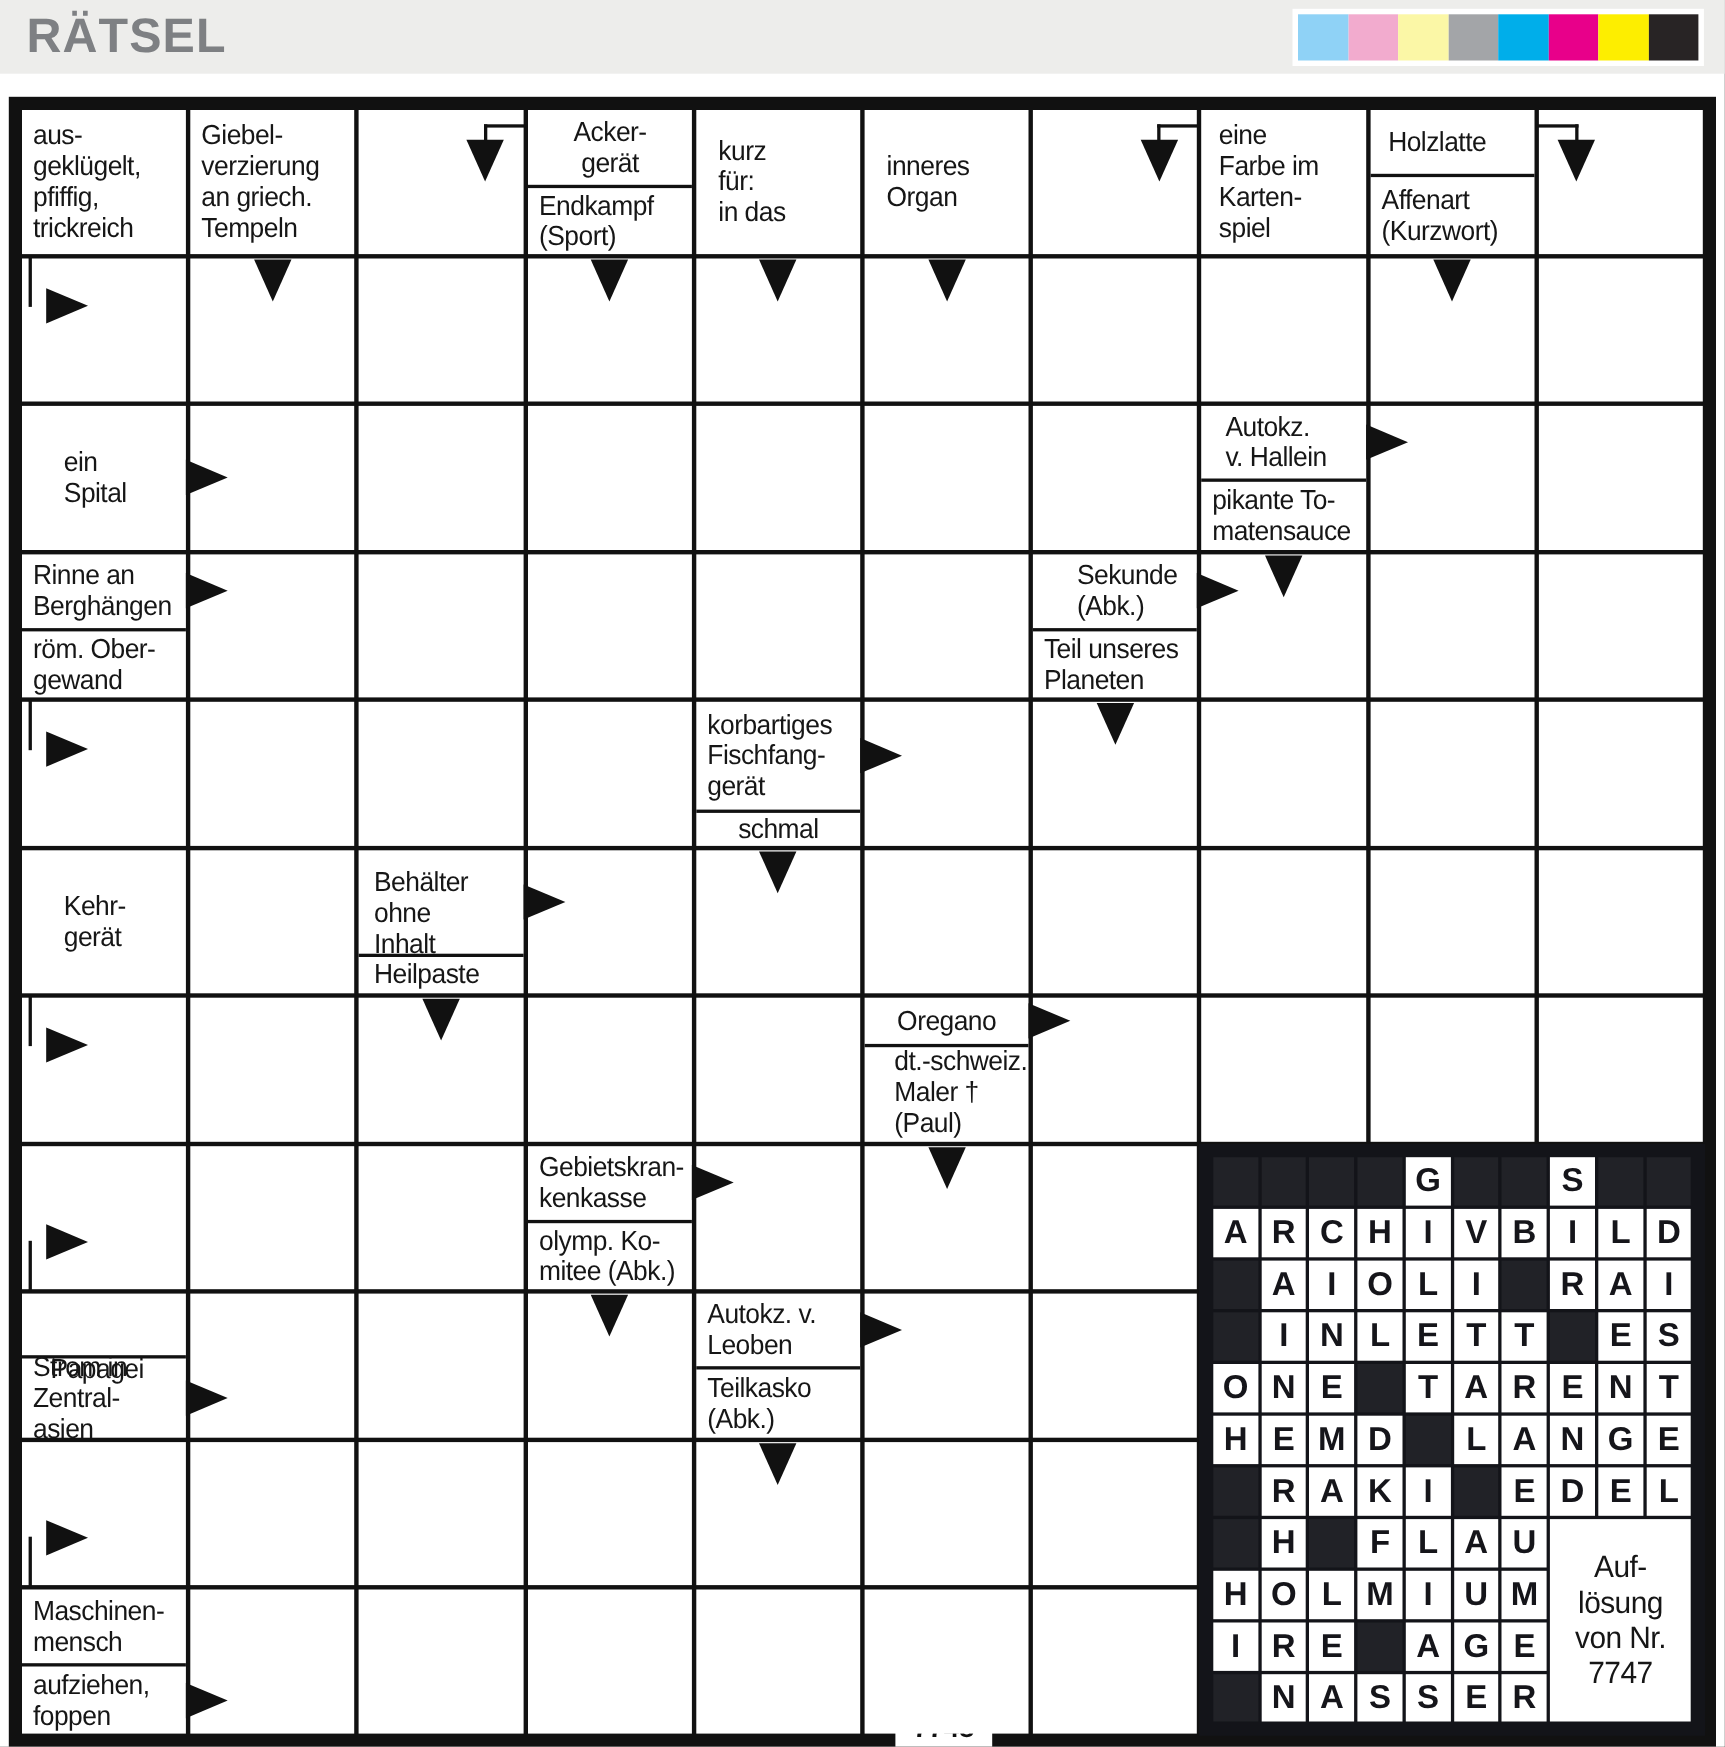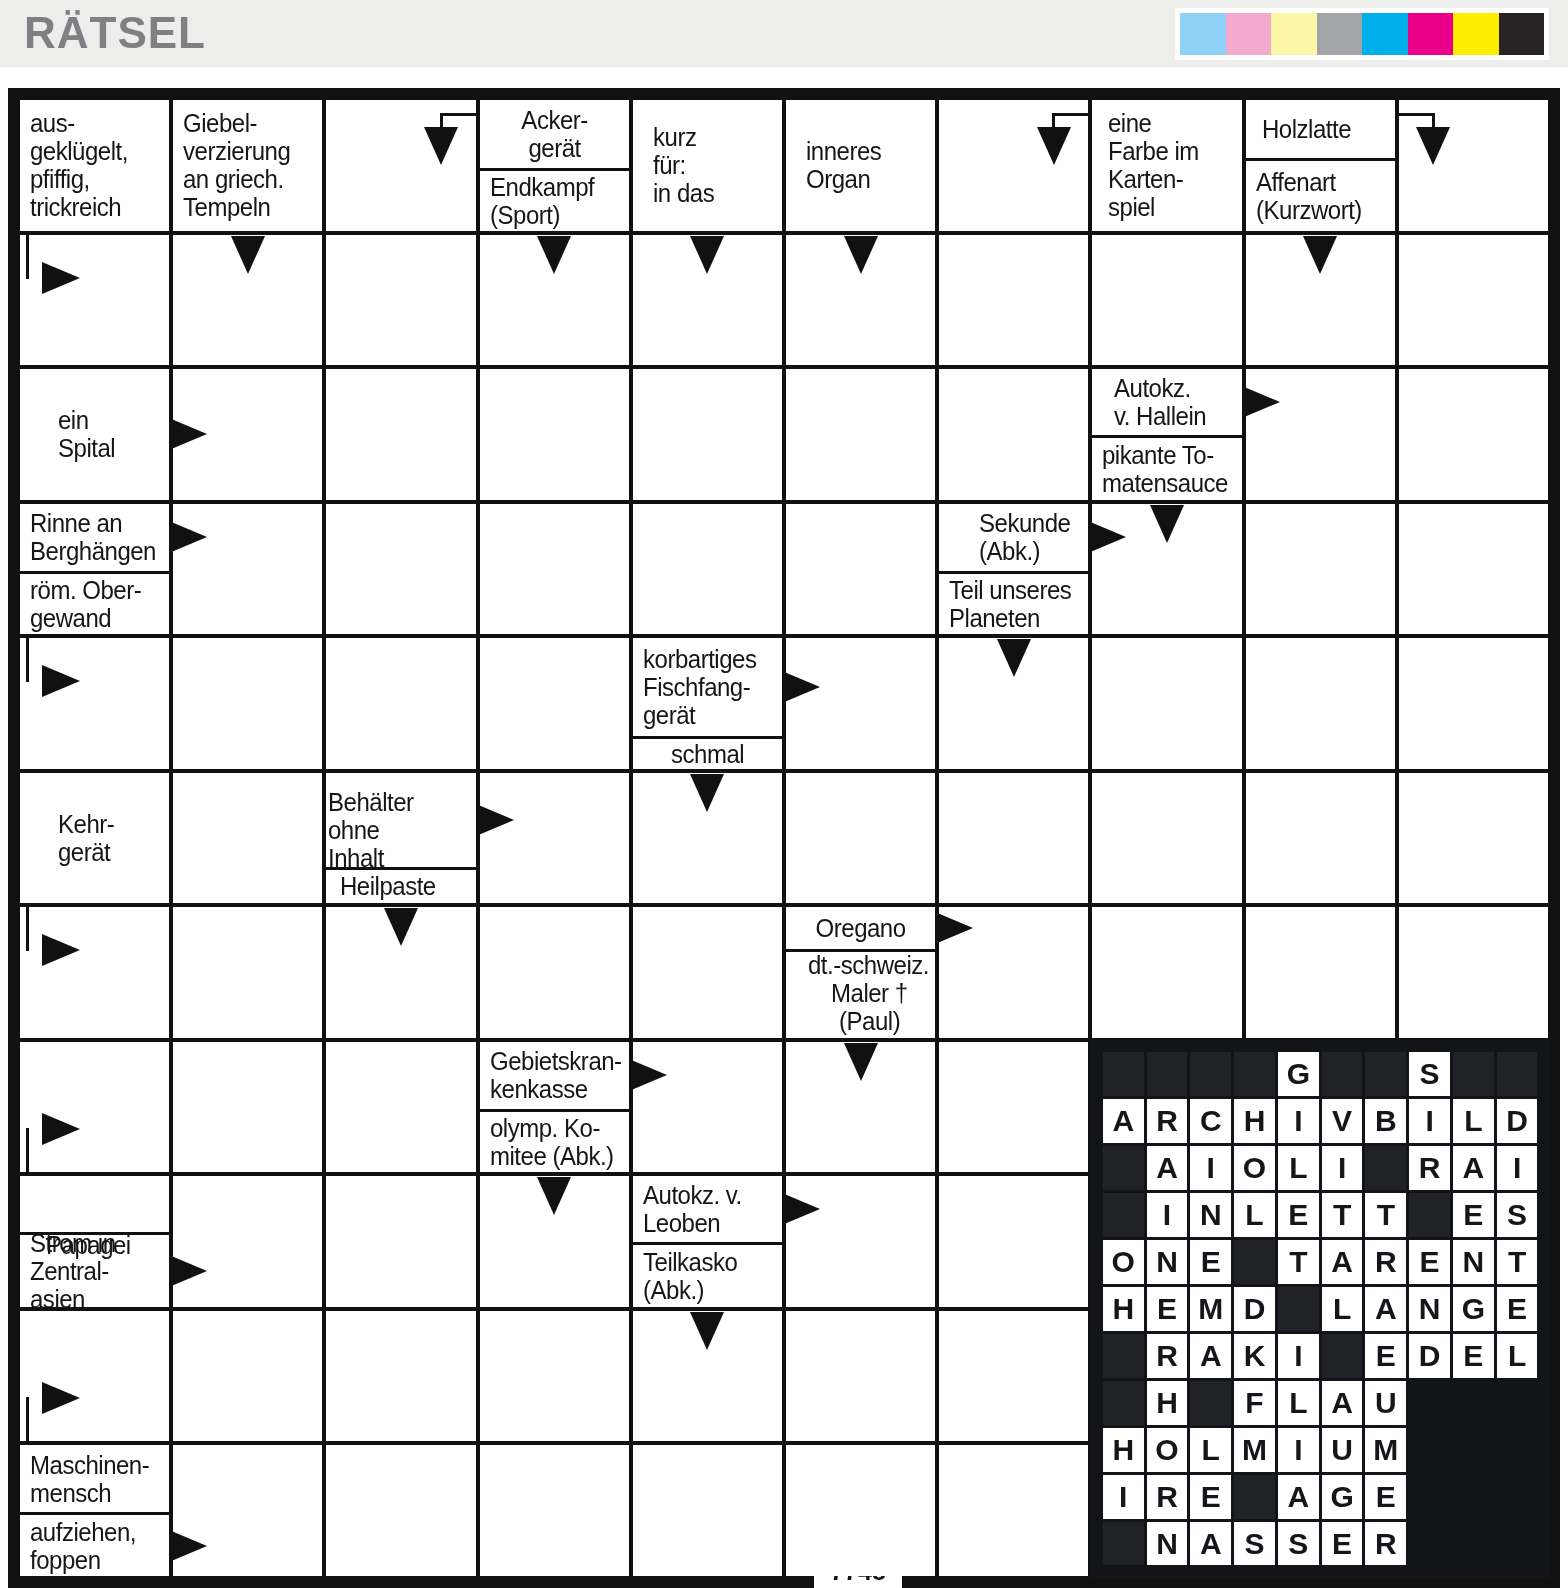--- a/index.html
+++ b/index.html
@@ -149,20 +149,26 @@
     <div class="sol-cell" style="left: 187.54px; top: 434.831px; width: 40.76px; height: 43.9256px;">A</div>
     <div class="sol-cell" style="left: 231.3px; top: 434.831px; width: 40.76px; height: 43.9256px;">G</div>
     <div class="sol-cell" style="left: 275.06px; top: 434.831px; width: 40.76px; height: 43.9256px;">E</div>
     <div class="sol-black" style="left: 12.5px; top: 481.756px; width: 40.76px; height: 43.9256px;"></div>
     <div class="sol-cell" style="left: 56.26px; top: 481.756px; width: 40.76px; height: 43.9256px;">N</div>
     <div class="sol-cell" style="left: 100.02px; top: 481.756px; width: 40.76px; height: 43.9256px;">A</div>
     <div class="sol-cell" style="left: 143.78px; top: 481.756px; width: 40.76px; height: 43.9256px;">S</div>
     <div class="sol-cell" style="left: 187.54px; top: 481.756px; width: 40.76px; height: 43.9256px;">S</div>
     <div class="sol-cell" style="left: 231.3px; top: 481.756px; width: 40.76px; height: 43.9256px;">E</div>
     <div class="sol-cell" style="left: 275.06px; top: 481.756px; width: 40.76px; height: 43.9256px;">R</div>
+    <div class="sol-label" style="left: 318.82px; top: 340.979px; width: 128.28px; height: 184.702px;">
+      <div>Auf-</div>
+      <div>lösung</div>
+      <div>von Nr.</div>
+      <div>7747</div>
+    </div>
   </div>
 
 <div class="notch"></div>
 <div class="pnum">7748</div>
 
 <div class="cell" style="left: 20px; top: 100px; width: 149.2px; height: 130.545px;"></div>
 <div class="cell" style="left: 173.2px; top: 100px; width: 149.2px; height: 130.545px;"></div>
 <div class="cell" style="left: 326.4px; top: 100px; width: 149.2px; height: 130.545px;"></div>
 <div class="cell" style="left: 479.6px; top: 100px; width: 149.2px; height: 130.545px;"></div>
 <div class="cell" style="left: 632.8px; top: 100px; width: 149.2px; height: 130.545px;"></div>
@@ -345,36 +351,36 @@
   </div>
 <div class="tri-right" style="left: 782px; top: 671.182px;"></div>
 <div class="divider" style="left: 632.8px; top: 736.182px; width: 149.2px; height: 3px;"></div>
 <div class="cluebox t-center" style="left: 632.8px; top: 739.182px; width: 149.2px; height: 29.5455px; padding-left: 0px;">
     <div class="cline">schmal</div>
   </div>
 <div class="cluebox" style="left: 20px; top: 772.727px; width: 149.2px; height: 130.545px; padding-left: 38px;">
     <div class="cline">Kehr-</div>
     <div class="cline">gerät</div>
   </div>
-<div class="cluebox" style="left: 326.4px; top: 772.727px; width: 149.2px; height: 115px; padding-left: 2px;">
+<div class="cluebox" style="left: 326.4px; top: 772.727px; width: 149.2px; height: 115px; padding-left: 14px;">
     <div class="cline">Behälter</div>
     <div class="cline">ohne</div>
     <div class="cline">Inhalt</div>
   </div>
 <div class="tri-right" style="left: 475.6px; top: 803.727px;"></div>
 <div class="divider" style="left: 326.4px; top: 866.727px; width: 149.2px; height: 3px;"></div>
 <div class="cluebox" style="left: 326.4px; top: 869.727px; width: 149.2px; height: 33.5455px; padding-left: 14px;">
     <div class="cline">Heilpaste</div>
   </div>
 <div class="cluebox t-center" style="left: 786px; top: 907.273px; width: 149.2px; height: 42px; padding-left: 0px;">
     <div class="cline">Oregano</div>
   </div>
 <div class="tri-right" style="left: 935.2px; top: 912.273px;"></div>
 <div class="divider" style="left: 786px; top: 949.273px; width: 149.2px; height: 3px;"></div>
-<div class="cluebox" style="left: 786px; top: 952.273px; width: 149.2px; height: 82px; padding-left: 10px; align-items: center;">
+<div class="cluebox" style="left: 786px; top: 952.273px; width: 149.2px; height: 82px; padding-left: 27px;">
     <div class="cline">dt.-schweiz.</div>
     <div class="cline">Maler †</div>
     <div class="cline">(Paul)</div>
   </div>
 <div class="cluebox" style="left: 479.6px; top: 1041.82px; width: 149.2px; height: 67px; padding-left: 10px;">
     <div class="cline">Gebietskran-</div>
     <div class="cline">kenkasse</div>
   </div>
 <div class="tri-right" style="left: 628.8px; top: 1059.32px;"></div>
 <div class="divider" style="left: 479.6px; top: 1108.82px; width: 149.2px; height: 3px;"></div>

